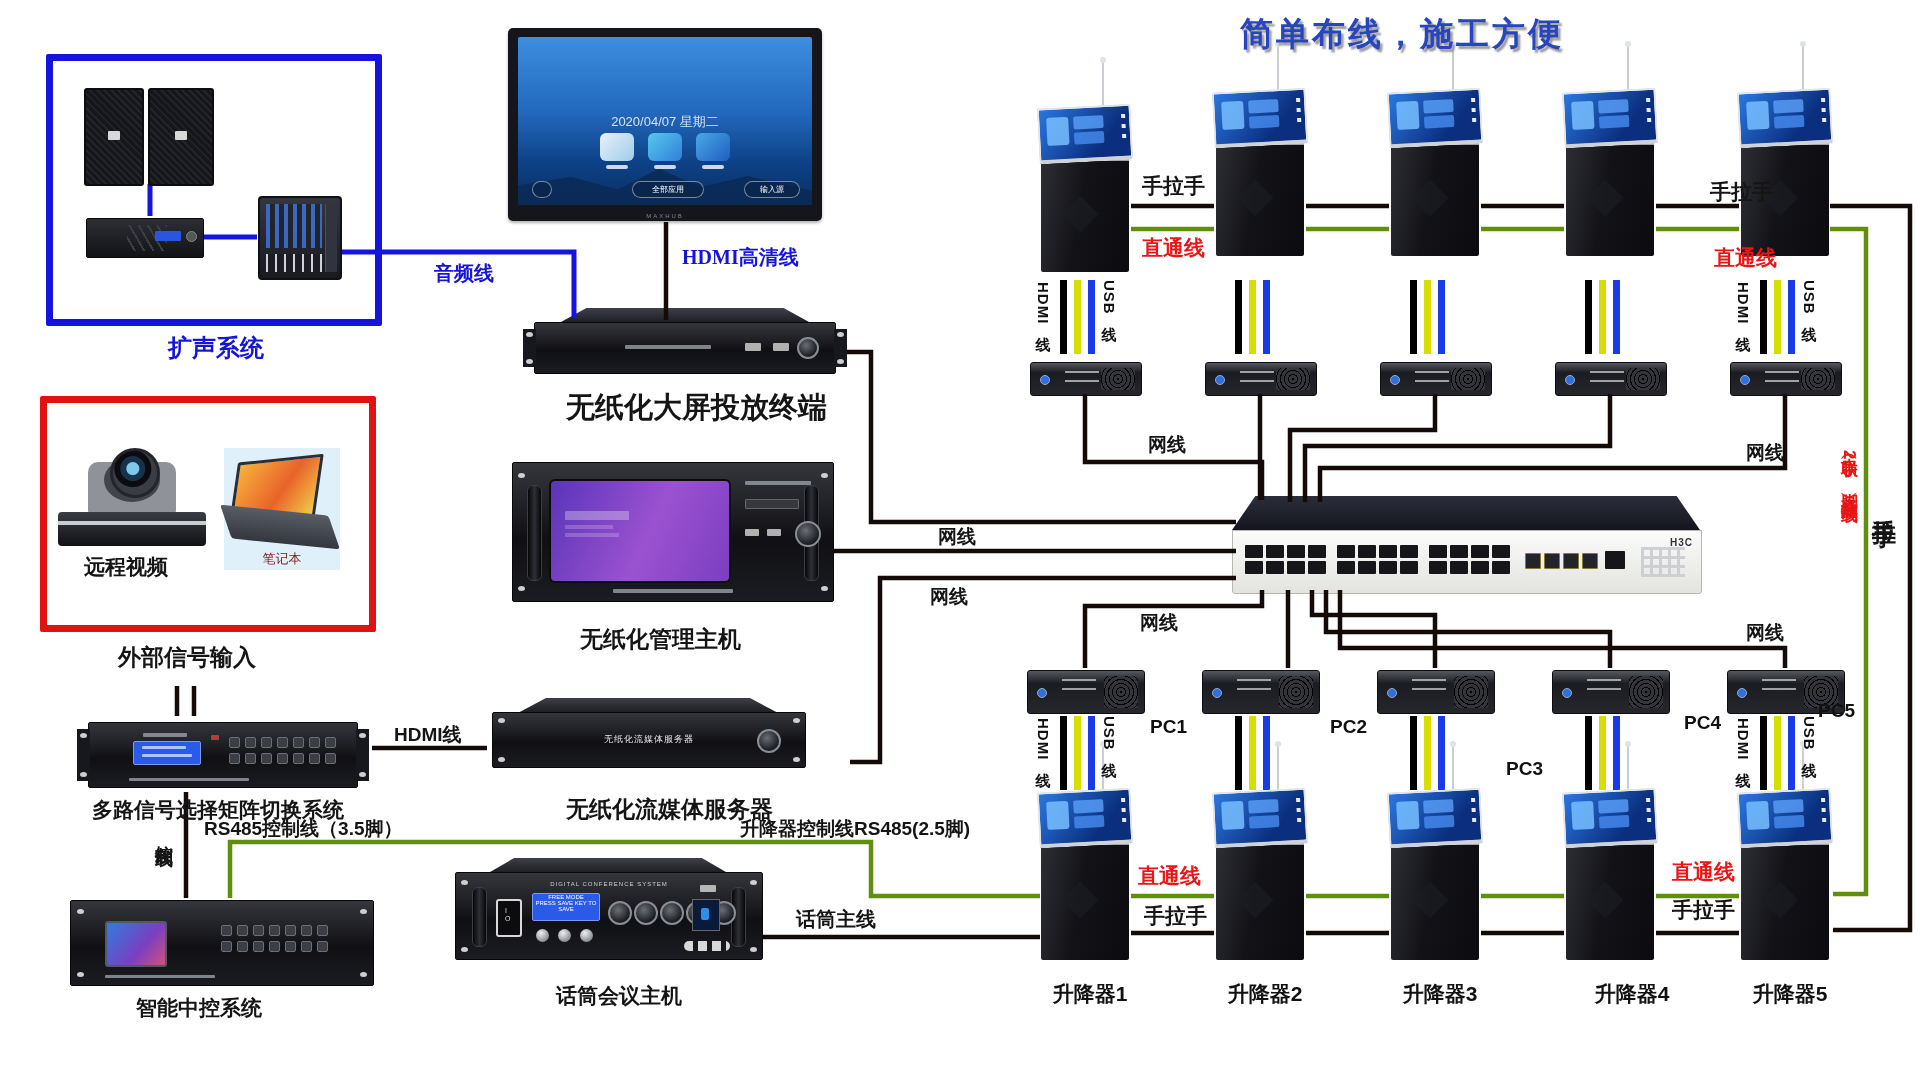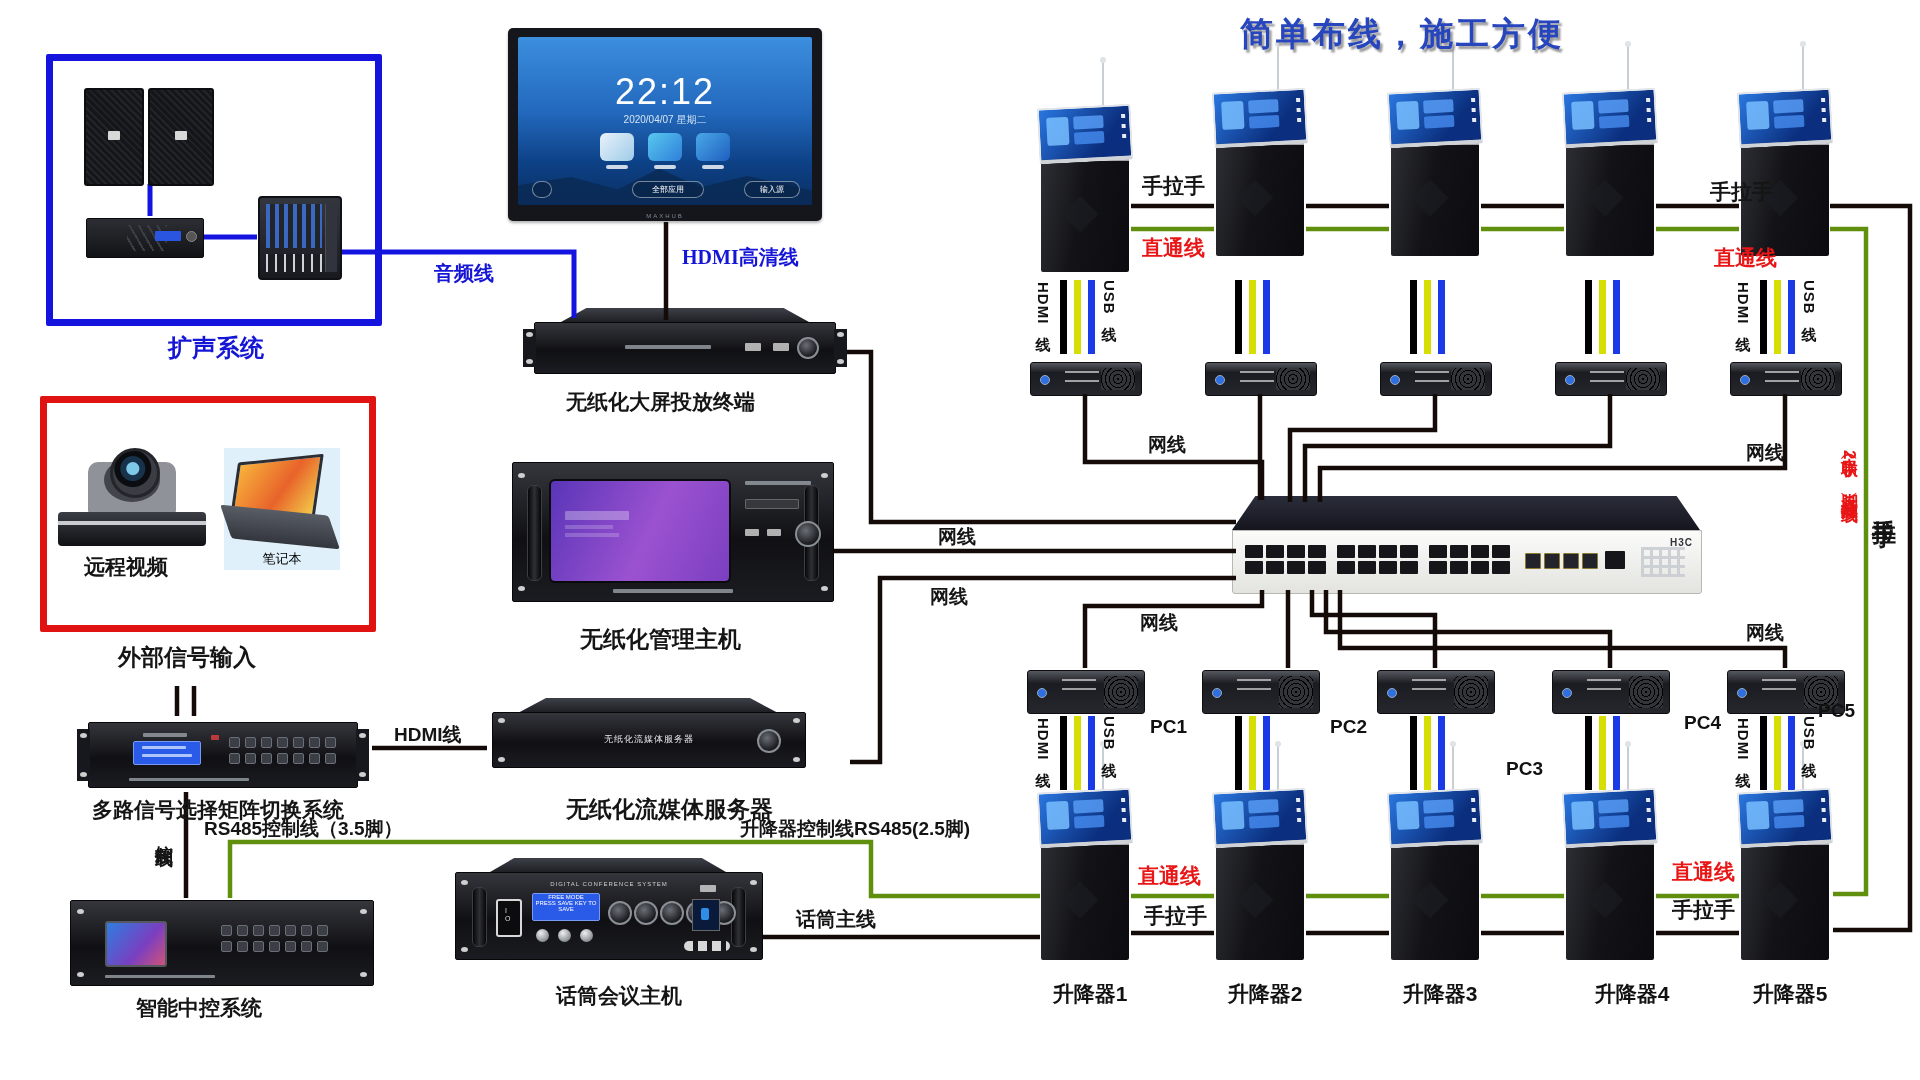--- a/index.html
+++ b/index.html
@@ -47,21 +47,21 @@
   .cam .base::after{content:"";position:absolute;left:0;top:9px;width:100%;height:4px;background:#c9ccd1;}
   .cam .arm{position:absolute;left:30px;bottom:32px;width:88px;height:52px;background:#8f9399;border-radius:10px 10px 4px 4px;}
   .cam .arm::after{content:"";position:absolute;left:16px;top:-4px;width:56px;height:44px;background:#42454b;border-radius:50%;}
   .cam .lens{position:absolute;left:52px;bottom:48px;width:44px;height:44px;border-radius:50%;
       background:radial-gradient(circle at 45% 40%,#7ec8e8 0 6px,#17324a 7px 12px,#0a0c10 13px 18px,#3a3d44 19px);border:3px solid #23252a;}
   .laptop{position:absolute;background:#dff0fb;}
   .laptop .scr{position:absolute;left:10px;top:10px;width:78px;height:62px;background:linear-gradient(120deg,#f7b23c,#e8632a 55%,#f2d04a);
       transform:skewX(-14deg) rotate(-6deg);border:3px solid #2c2e33;border-radius:2px;}
   .laptop .kb{position:absolute;left:4px;top:62px;width:104px;height:34px;background:linear-gradient(#595d66,#33363d);
       transform:skewX(24deg) rotate(6deg);border-radius:3px;}
-  .laptop .tag{position:absolute;left:0;right:0;bottom:2px;text-align:center;font-size:13px;color:#000000;}
+  .laptop .tag{position:absolute;left:0;right:0;bottom:2px;text-align:center;font-size:13px;color:#7f1d1d;}
 
   
   .rack{position:absolute;background:linear-gradient(#35363c,#101014 55%,#1b1c21);border-radius:2px;border:1px solid #070708;}
   .rack .ear{position:absolute;top:6px;bottom:6px;width:13px;background:#17181d;}
   .rack .ear.l{left:-12px;} .rack .ear.r{right:-12px;}
   .rack .screw{position:absolute;width:7px;height:5px;background:#cfcfcf;border-radius:50%;}
   .rack .facetext{position:absolute;width:100%;text-align:center;color:#e8e8e8;font-size:9px;letter-spacing:1px;}
   .bar{position:absolute;background:#9aa0a8;opacity:.8;border-radius:1px;}
   .knob{position:absolute;border-radius:50%;background:radial-gradient(circle at 40% 35%,#6a6e76,#1a1b1f 70%);border:2px solid #8a8f96;}
   .lcd-blue{position:absolute;background:#2a5ae8;border:1px solid #7a9af0;border-radius:2px;color:#fff;overflow:hidden;}
@@ -79,21 +79,21 @@
       repeating-linear-gradient(#c9cdd2 0 3px,transparent 3px 9px);opacity:.9;}
   .h3c{position:absolute;font-size:10px;font-weight:700;color:#33343c;letter-spacing:1px;}
 
   
   .tv{position:absolute;background:#14161b;border-radius:5px;padding:9px 10px 16px 10px;box-shadow:0 2px 3px rgba(0,0,0,.3);}
   .tv .scr{position:relative;width:294px;height:168px;border-radius:2px;overflow:hidden;
       background:linear-gradient(#3c8ede 0%,#2268bc 45%,#0d4186 75%,#0a2f63 100%);}
   .tv .mount{position:absolute;left:0;right:0;bottom:0;height:52px;
       background:#0b2a55;clip-path:polygon(0 100%,0 62%,18% 46%,34% 70%,48% 30%,62% 66%,78% 44%,100% 72%,100% 100%);opacity:.85;}
   .tv .clock{position:absolute;left:0;right:0;top:34px;text-align:center;color:#fff;font-size:36px;font-weight:300;letter-spacing:2px;}
-  .tv .date{position:absolute;left:0;right:0;top:76px;text-align:center;color:#d4e4f5;font-size:10px;}
+  .tv .date{position:absolute;left:0;right:0;top:76px;text-align:center;color:#d4e4f5;font-size:13px;}
   .tv .icons{position:absolute;left:0;right:0;top:96px;display:flex;justify-content:center;gap:14px;}
   .tv .icons .ic{width:34px;height:28px;border-radius:6px;position:relative;}
   .tv .icons .ic::after{content:"";position:absolute;left:0;right:0;bottom:-8px;margin:auto;width:22px;height:4px;background:rgba(255,255,255,.8);border-radius:2px;}
   .tv .pill{position:absolute;bottom:7px;height:15px;border-radius:9px;background:rgba(10,35,70,.55);
       border:1px solid rgba(255,255,255,.45);color:#fff;font-size:8px;line-height:15px;text-align:center;}
   .tv .brand{position:absolute;left:0;right:0;bottom:2px;text-align:center;color:#80858d;font-size:6px;letter-spacing:2px;}
 
   
   .minipc{position:absolute;background:linear-gradient(#55585f,#1b1c21 30%,#26272d);border-radius:3px;border:1px solid #0d0d10;}
   .minipc .pwr{position:absolute;left:9px;top:50%;width:8px;height:8px;margin-top:-4px;border-radius:50%;background:#2f6fe0;border:1px solid #9ab;}
@@ -300,21 +300,20 @@
         <i></i>
       </div>
     <div class="bar" style="left:34px;bottom:7px;width:110px;height:3px;"></div>
   </div>
   <div class="lbl" style="left:136px;top:994px;font-size:21px;">智能中控系统</div>
 
   
   <div class="tv" style="left:508px;top:28px;">
     <div class="scr">
       <div class="mount"></div>
-      <div class="clock">22:12</div>
       <div class="date">2020/04/07 星期二</div>
       <div class="icons">
         <div class="ic" style="background:linear-gradient(135deg,#e8f2fa,#9ecbe8);"></div>
         <div class="ic" style="background:linear-gradient(135deg,#58c8f0,#2f7fd8);"></div>
         <div class="ic" style="background:linear-gradient(135deg,#4aa8e8,#1f5fc0);"></div>
       </div>
       <div class="pill" style="left:14px;width:18px;"></div>
       <div class="pill" style="left:114px;width:70px;">全部应用</div>
       <div class="pill" style="right:12px;width:54px;">输入源</div>
     </div>
@@ -332,21 +331,21 @@
       </div>
     <div class="ear r">
         <div class="screw" style="left:3px;top:3px;"></div>
         <div class="screw" style="left:3px;bottom:3px;"></div>
       </div>
     <div class="bar" style="left:90px;top:22px;width:86px;height:4px;"></div>
     <div class="bar" style="left:210px;top:20px;width:16px;height:8px;background:#d8d8d8;"></div>
     <div class="bar" style="left:238px;top:20px;width:16px;height:8px;background:#d8d8d8;"></div>
     <div class="knob" style="right:16px;top:14px;width:18px;height:18px;"></div>
   </div>
-  <div class="lbl" style="left:566px;top:388px;font-size:21px;">无纸化大屏投放终端</div>
+  <div class="lbl" style="left:566px;top:388px;font-size:29px;">无纸化大屏投放终端</div>
 
   
   <div class="dev rack" style="left:512px;top:462px;width:320px;height:138px;">
     <div class="screw" style="left:5px;top:10px;"></div>
       <div class="screw" style="right:5px;top:10px;"></div>
     <div class="screw" style="left:5px;bottom:10px;"></div>
       <div class="screw" style="right:5px;bottom:10px;"></div>
     <div class="handle" style="left:14px;top:22px;height:94px;"></div>
     <div class="handle" style="right:14px;top:22px;height:94px;"></div>
     <div class="pscreen" style="left:36px;top:16px;width:178px;height:100px;">

